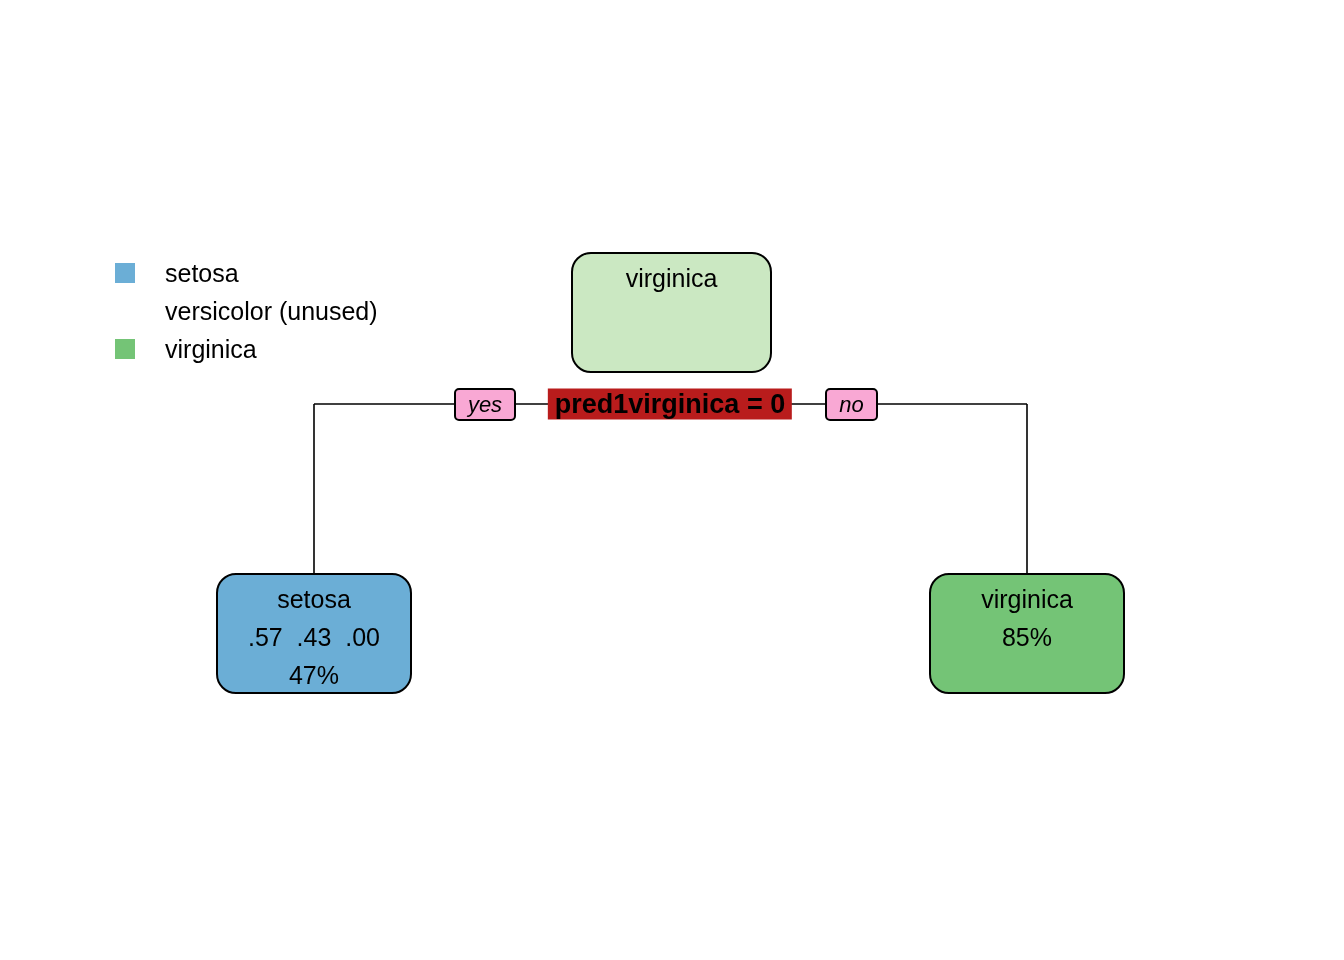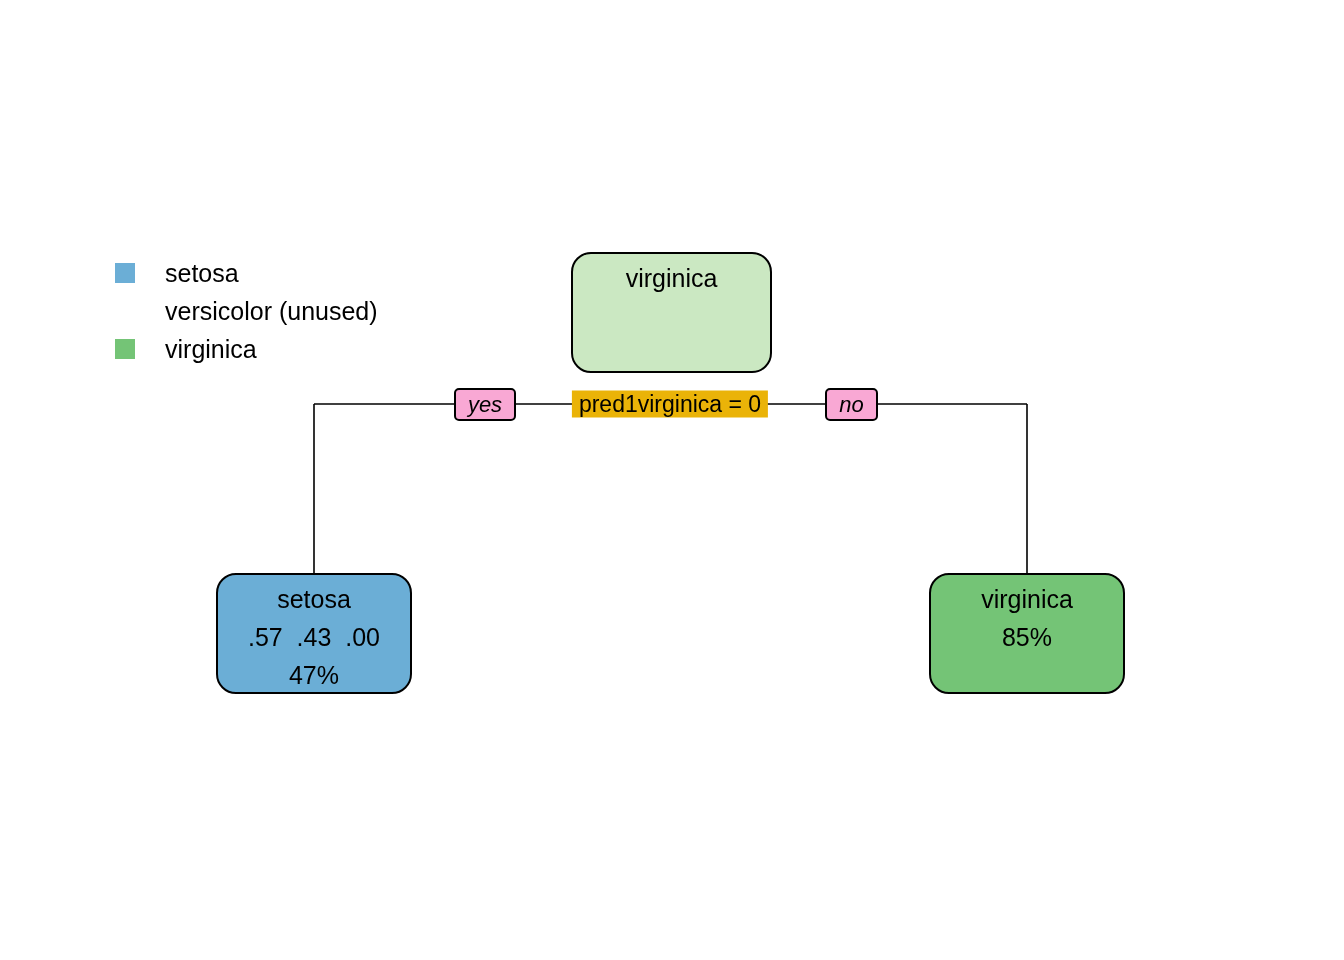--- a/index.html
+++ b/index.html
@@ -31,22 +31,22 @@
   .node-line { font-size: 25px; line-height: 38px; white-space: pre; }
   .node-root  { left: 571px; top: 252px; width: 201px; height: 121px; }
   .node-left  { left: 216px; top: 573px; width: 196px; height: 121px; }
   .node-right { left: 929px; top: 573px; width: 196px; height: 121px; }
 
   
   .split-label {
     position: absolute;
     left: 670px; top: 404px;
     transform: translate(-50%, -50%);
-    font-size: 23px; font-weight: normal;
-    background: #eab308;
+    font-size: 27px; font-weight: bold;
+    background: #b91c1c;
     padding: 0 7px;
     white-space: nowrap;
     z-index: 2;
   }
   .branch-box {
     position: absolute;
     box-sizing: border-box;
     border: 2px solid #000000;
     border-radius: 5px;
     background: #f9a8d4;

